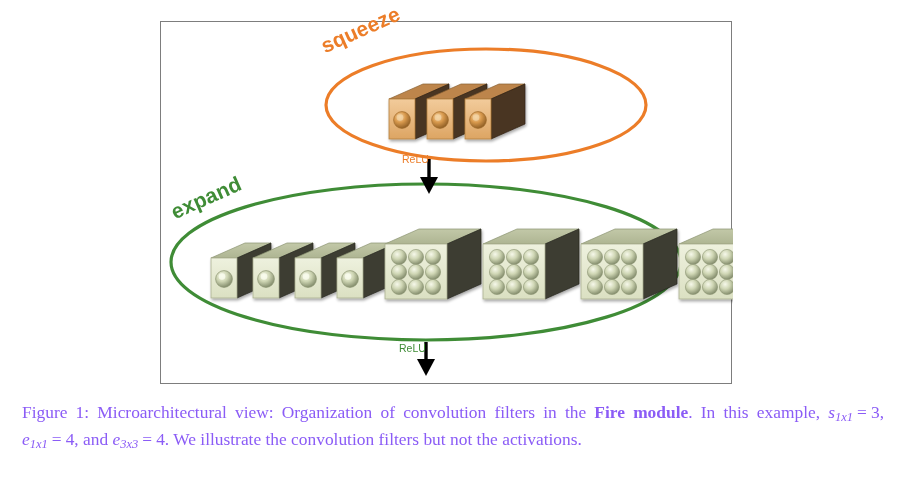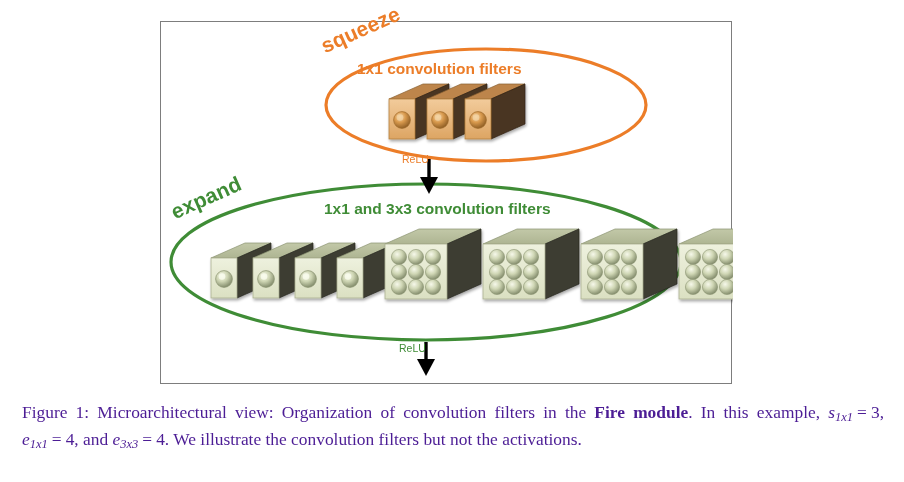--- a/index.html
+++ b/index.html
@@ -95,21 +95,21 @@
 
   
   #caption {
     position: absolute;
     left: 22px;
     top: 400px;
     width: 862px;
     font-family: "Liberation Serif", serif;
     font-size: 17.4px;
     line-height: 1.42;
-    color: #4c1d95;
+    color: #8b5cf6;
     text-align: justify;
   }
   #caption b { font-weight: bold; }
   .mvar {
     font-family: "Liberation Serif", serif;
     font-style: italic;
   }
   .msub {
     font-family: "Liberation Serif", serif;
     font-style: italic;
@@ -306,27 +306,25 @@
           <circle cx="532" cy="265" r="7.6" fill="url(#knobGreen)" stroke="#8d9573" stroke-width="0.6"></circle>
           <circle cx="549" cy="265" r="7.6" fill="url(#knobGreen)" stroke="#8d9573" stroke-width="0.6"></circle>
           <circle cx="566" cy="265" r="7.6" fill="url(#knobGreen)" stroke="#8d9573" stroke-width="0.6"></circle>
         </g>
       </g>
     </g>
   </svg>
 
   <div class="rot-label" id="squeeze-label">squeeze</div>
 
-  <div class="header-label" id="squeeze-filters-label">1x1 convolution filters</div>
 
   <div class="relu-label" id="relu-top">ReLU</div>
 
   <div class="rot-label" id="expand-label">expand</div>
 
-  <div class="header-label" id="expand-filters-label">1x1 and 3x3 convolution filters</div>
 
   <div class="relu-label" id="relu-bottom">ReLU</div>
 
 </div>
 
 <div id="caption">
   <span>Figure 1:</span>
   <span>Microarchitectural view: Organization of convolution filters in the</span>
   <b>Fire module</b><span>. In this example,</span>
   <span class="mvar">s</span><span class="msub">1x1</span><span class="meq">=</span><span class="mnum">3</span><span>,</span>

